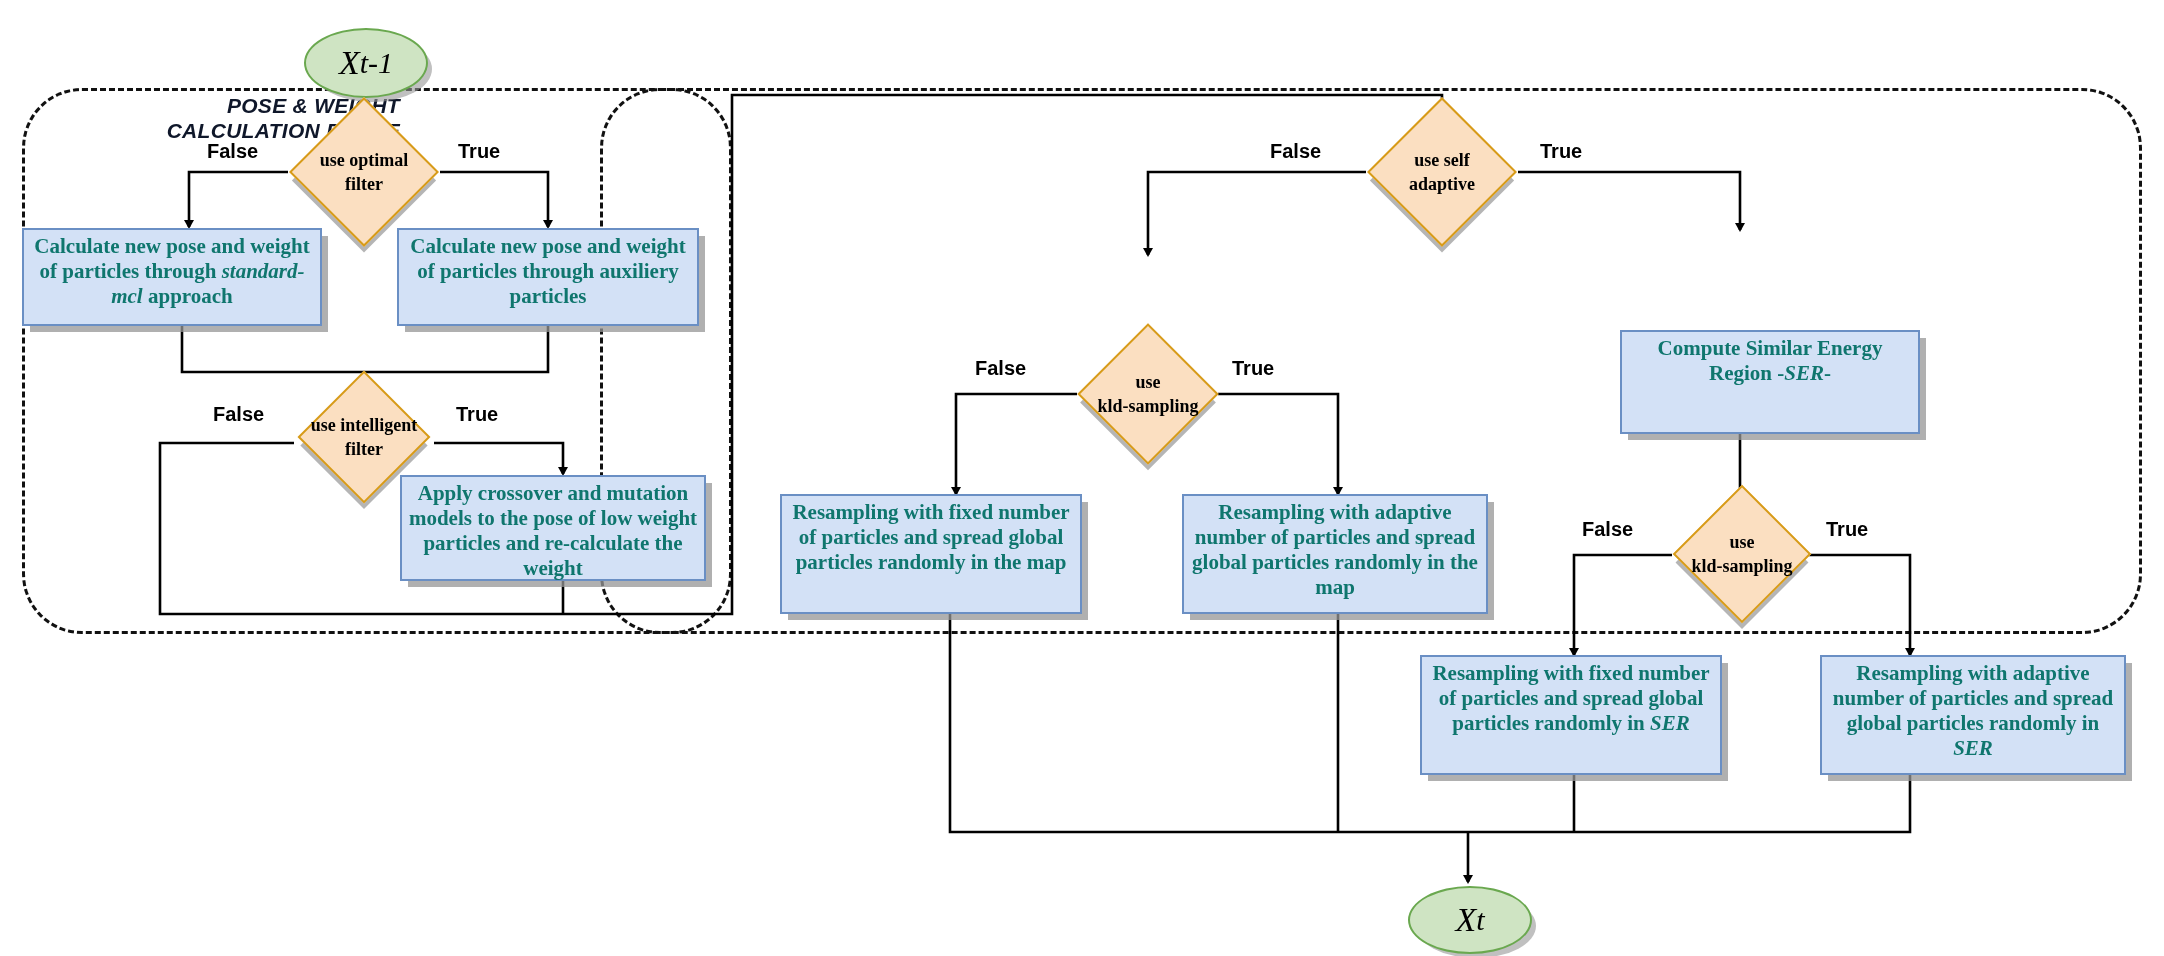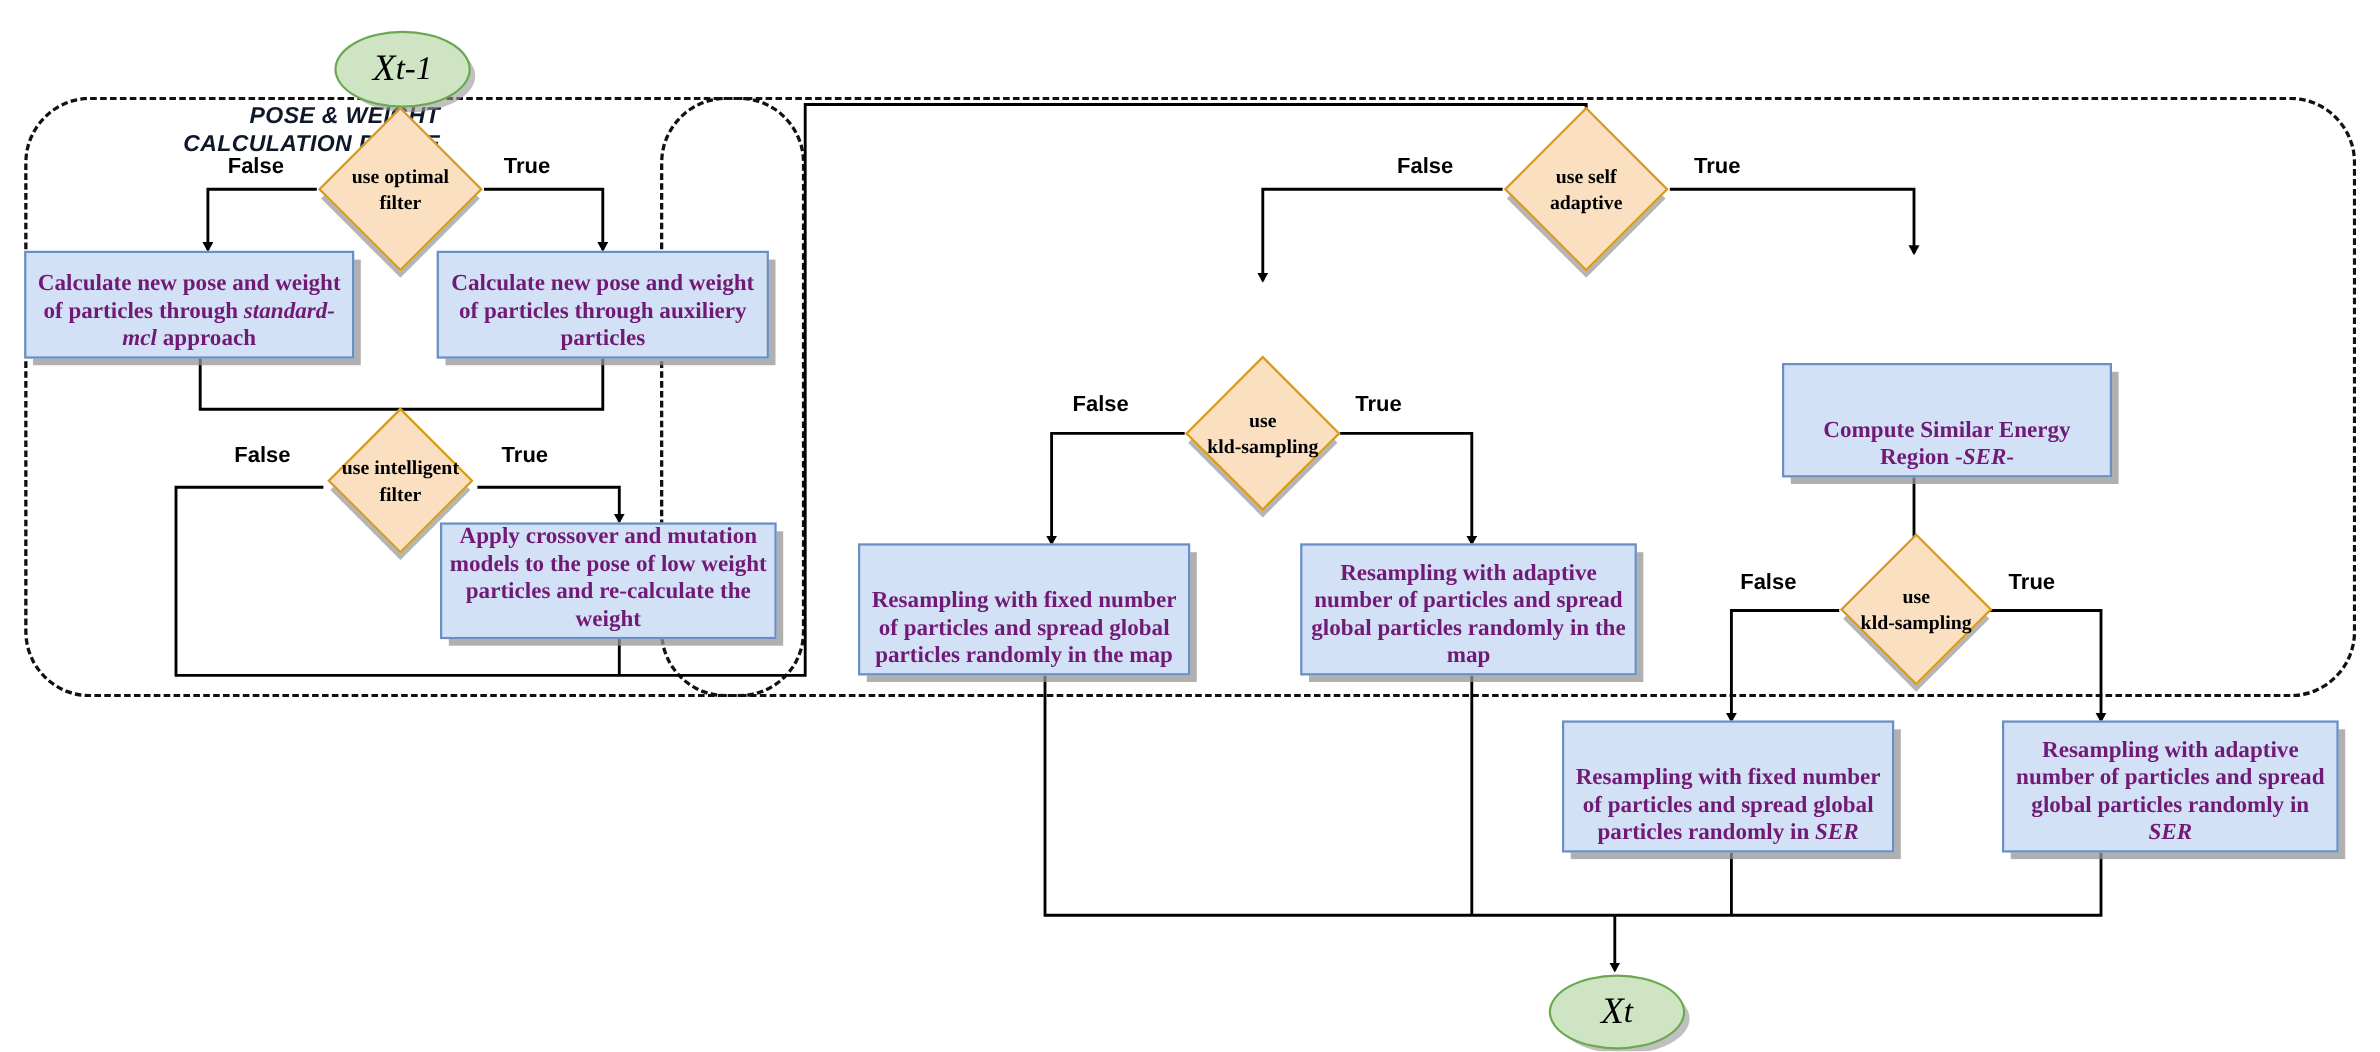--- a/index.html
+++ b/index.html
@@ -7,22 +7,22 @@
          font-family:"Liberation Serif", serif;overflow:hidden;}
 
   
   .phase{position:absolute;border:3px dashed #111111;border-radius:60px;box-sizing:border-box;}
   .phase-title{position:absolute;color:#0f172a;font-family:"Liberation Sans",sans-serif;
                font-style:italic;font-weight:bold;font-size:21px;line-height:25px;
                letter-spacing:.3px;white-space:pre-line;text-align:right;}
 
   
   .box{position:absolute;box-sizing:border-box;background:#d3e1f6;border:2px solid #6a8fc4;
-       display:flex;align-items:flex-end;justify-content:center;text-align:center;
-       font-weight:bold;font-size:21px;line-height:25px;color:#701a75;
+       display:flex;align-items:flex-start;justify-content:center;text-align:center;
+       font-weight:bold;font-size:21px;line-height:25px;color:#0f766e;
        box-shadow:7px 7px 0 -1px rgba(150,150,150,.75);padding:4px 6px;}
   .box i{font-style:italic;}
 
   
   .dia{position:absolute;}
   .dia .shape{position:absolute;inset:0;background:#fbdfc1;border:2px solid #d79b18;
        transform:rotate(45deg);box-shadow:6px 6px 0 -2px rgba(150,150,150,.7);}
   .dia .lbl{position:absolute;inset:0;display:flex;align-items:center;justify-content:center;
        text-align:center;font-weight:bold;font-size:18px;line-height:24px;color:#000;
        white-space:pre-line;}

